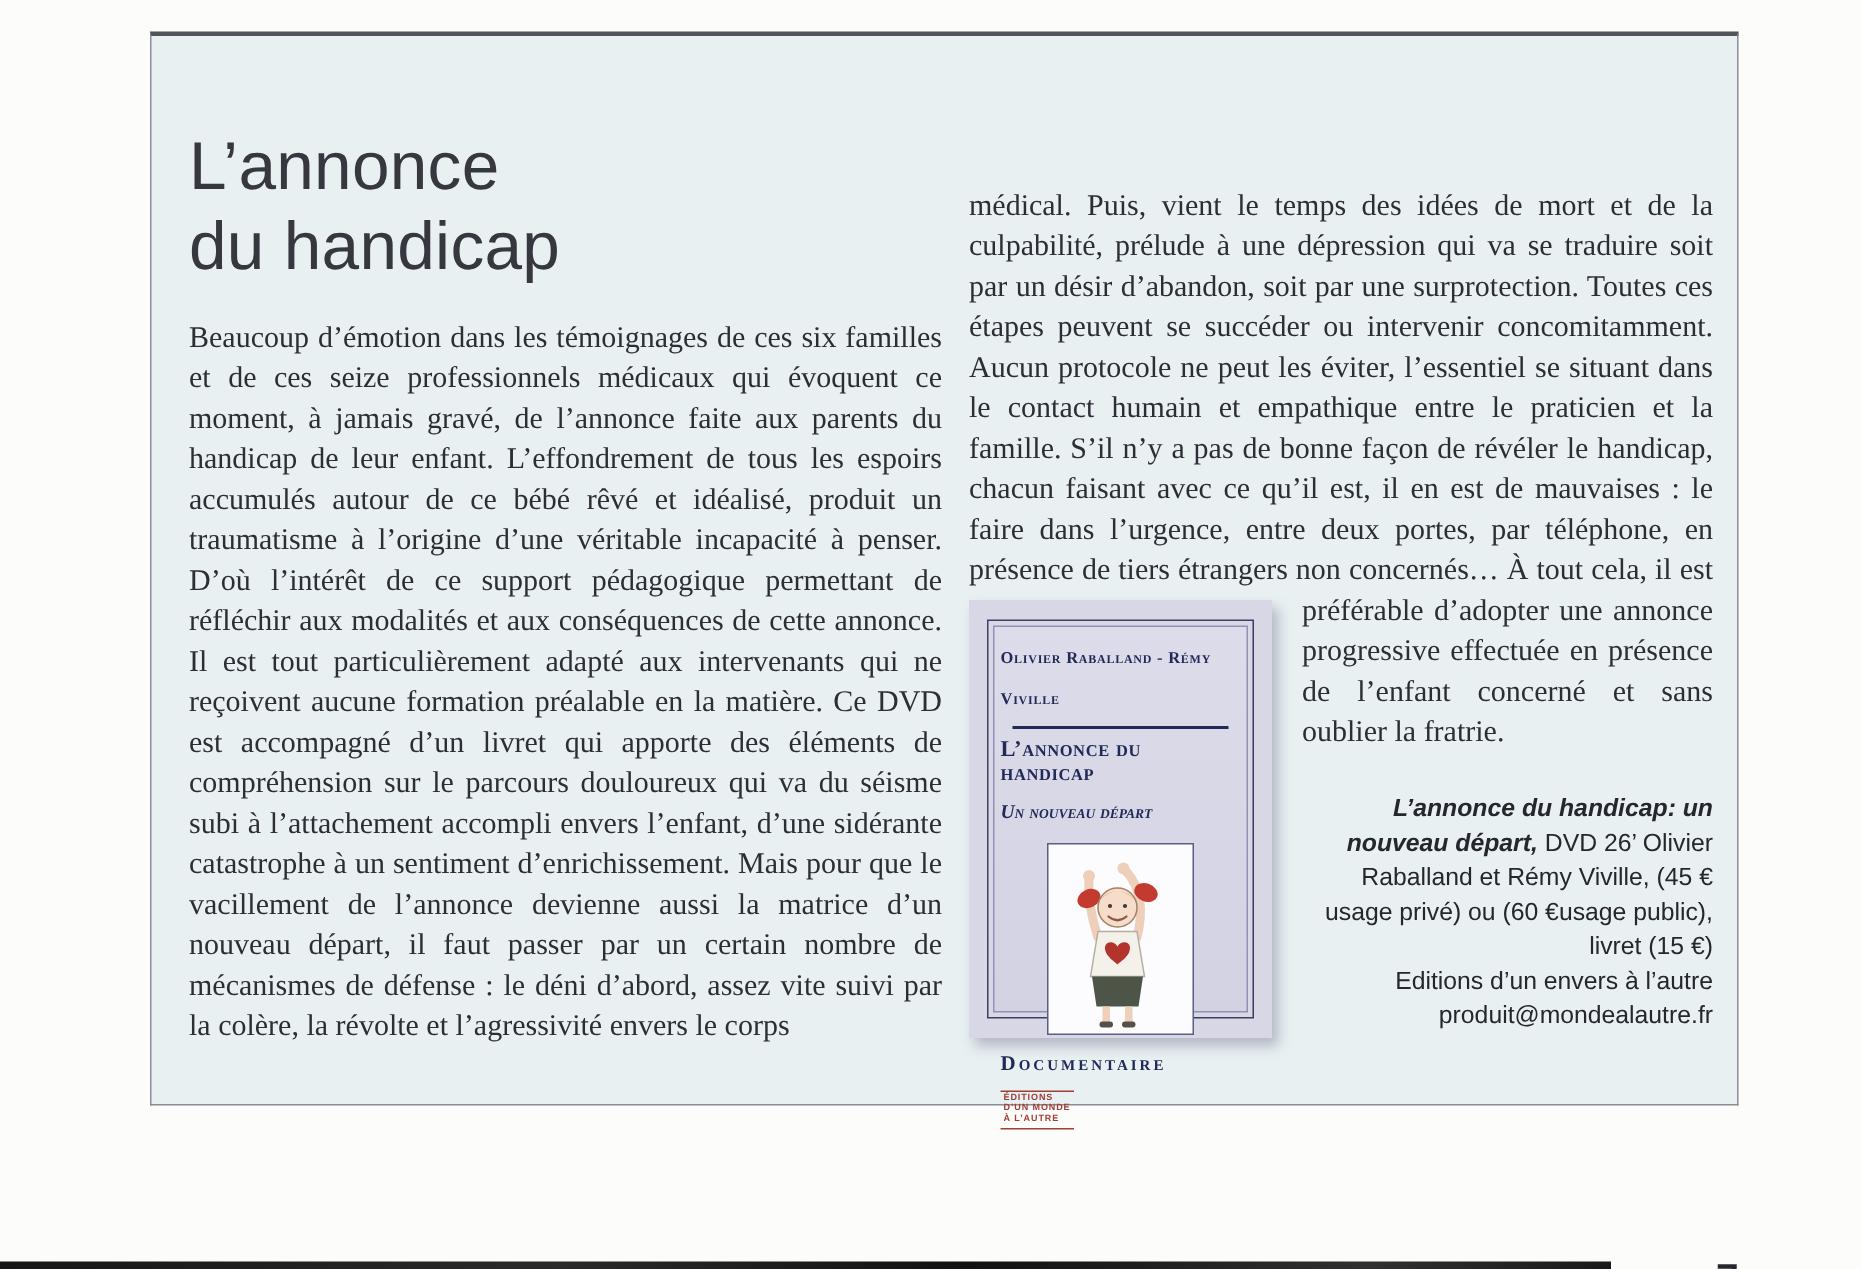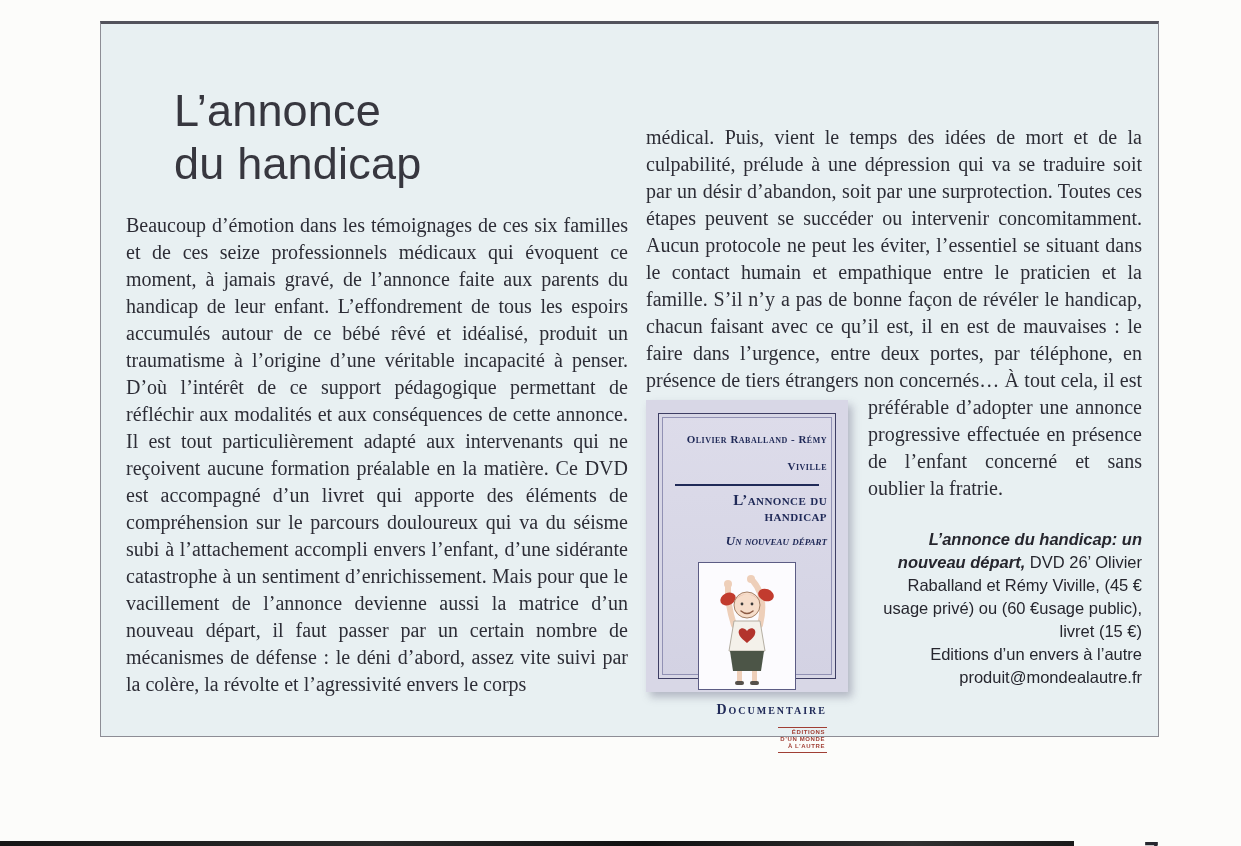--- a/index.html
+++ b/index.html
@@ -29,40 +29,40 @@
   
   .col-left  { position:absolute; left:25px;  top:60px;  width:502px; }
   .col-right { position:absolute; left:545px; top:100px; width:496px; }
 
   .article-title {
     color:#37373f;
     font-size:45px; line-height:53px; font-weight:500;
     letter-spacing:.2px;
     margin:0 0 22px 0;
   }
-  .article-title span { display:block;margin-left:48px; }
+  .article-title span { display:block; }
 
   .bodytext {
     font-family:"Liberation Serif", serif;
     font-size:20px; line-height:27px;
     color:#2d2d36;
     text-align:justify;
     hyphens:auto; -webkit-hyphens:auto;
   }
 
   
   .dvd-cover {
     float:left;
     width:202px; height:292px;
     margin:6px 20px 16px 0;
     box-sizing:border-box;
     padding:13px 12px;
     background:#d8d7e6;
     box-shadow:4px 5px 8px rgba(115,115,140,.45);
-    text-align:right;
+    text-align:left;
   }
   .cover-frame {
     display:block; height:100%; box-sizing:border-box;
     border:1px solid #3e3e64;
     box-shadow:inset 0 0 0 3px #d8d7e6, inset 0 0 0 4px #9191b4;
     padding:12px 8px 6px;
     background:linear-gradient(#dddcea,#d3d2e3);
     font-family:"Liberation Serif", serif;
     color:#202a58;
   }

